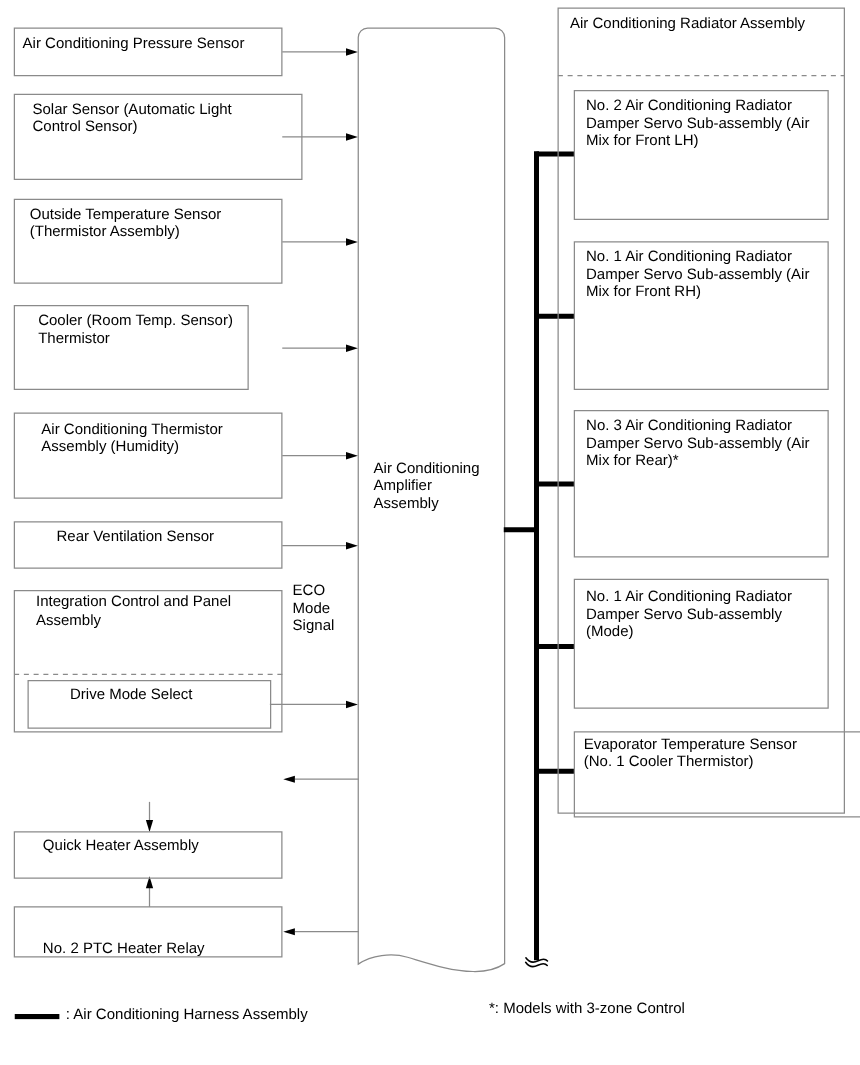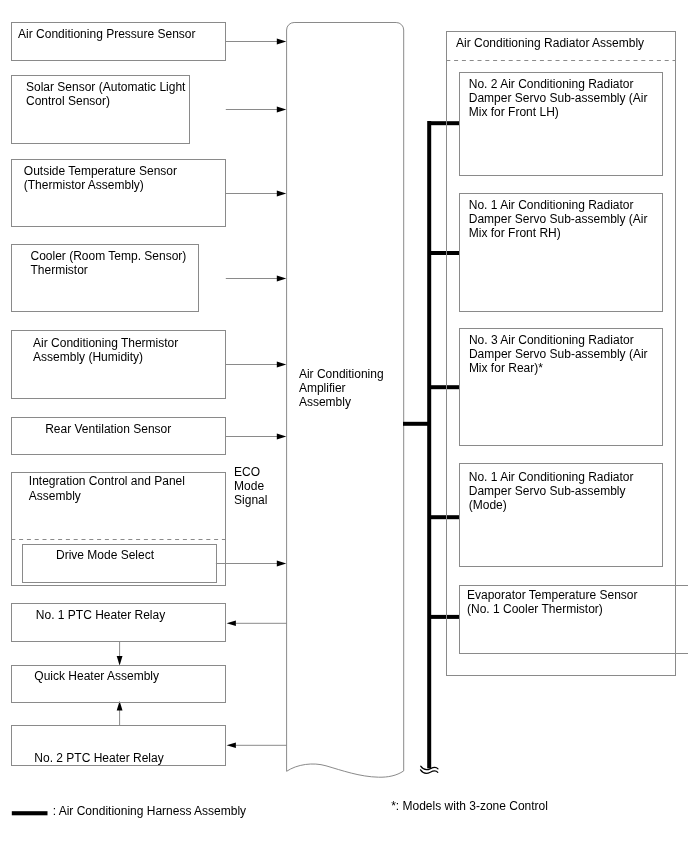--- a/index.html
+++ b/index.html
@@ -66,21 +66,21 @@
       <path d="M276.8,275.5 L286.3,278.5 L276.8,281.5 z"></path>
       <path d="M276.8,361.5 L286.3,364.5 L276.8,367.5 z"></path>
       <path d="M276.8,433.5 L286.3,436.5 L276.8,439.5 z"></path>
       <path d="M276.8,560.5 L286.3,563.5 L276.8,566.5 z"></path>
     </g>
   </svg>
 
   <div class="box" style="left:11px;top:22px;width:215px;height:39px;padding-left:32px;">
     <span class="txt" style="left:6.10px;top:3.70px;">Air Conditioning Pressure Sensor</span>
   </div>
-  <div class="box" style="left:11px;top:75px;width:179px;height:69px;">
+  <div class="box" style="left:11px;top:75px;width:231px;height:69px;">
     <span class="txt" style="left:14.00px;top:3.90px;">Solar Sensor (Automatic Light
 Control Sensor)</span>
   </div>
   <div class="box" style="left:11px;top:159px;width:215px;height:68px;">
     <span class="txt" style="left:11.80px;top:4.00px;">Outside Temperature Sensor
 (Thermistor Assembly)</span>
   </div>
   <div class="box" style="left:11px;top:244px;width:188px;height:68px;">
     <span class="txt" style="left:18.50px;top:3.70px;">Cooler (Room Temp. Sensor)
 Thermistor</span>
@@ -98,35 +98,32 @@
 Assembly</span>
     <div class="box" style="left:9.8px;top:71.8px;width:195px;height:38.4px;">
       <span class="txt" style="left:33.20px;top:2.40px;">Drive Mode Select</span>
     </div>
   </div>
 
   <span class="txt" style="left:234.10px;top:464.80px;">ECO
 Mode
 Signal</span>
 
-  <div class="box" style="left:11px;top:602.5px;width:215px;height:39.5px;">
-    <span class="txt" style="left:23.80px;top:4.40px;">No. 1 PTC Heater Relay</span>
-  </div>
   <div class="box" style="left:11px;top:665px;width:215px;height:38.4px;">
     <span class="txt" style="left:22.30px;top:3.10px;">Quick Heater Assembly</span>
   </div>
   <div class="box" style="left:11px;top:725px;width:215px;height:40.5px;">
     <span class="txt" style="left:22.30px;top:4.70px;margin-top:20px;">No. 2 PTC Heater Relay</span>
   </div>
 
   <span class="txt" style="left:298.90px;top:366.60px;">Air Conditioning
 Amplifier
 Assembly</span>
 
-  <div class="box" style="left:446px;top:31px;width:230.2px;height:644.8px;">
+  <div class="box" style="left:446px;top:6px;width:230.2px;height:644.8px;">
     <span class="txt" style="left:9.00px;top:4.00px;">Air Conditioning Radiator Assembly</span>
   </div>
   <div class="box" style="left:459.2px;top:72.3px;width:204px;height:103.3px;">
     <span class="txt" style="left:8.60px;top:3.40px;">No. 2 Air Conditioning Radiator
 Damper Servo Sub-assembly (Air
 Mix for Front LH)</span>
   </div>
   <div class="box" style="left:459.2px;top:193.1px;width:204px;height:118.5px;">
     <span class="txt" style="left:8.60px;top:3.60px;">No. 1 Air Conditioning Radiator
 Damper Servo Sub-assembly (Air

